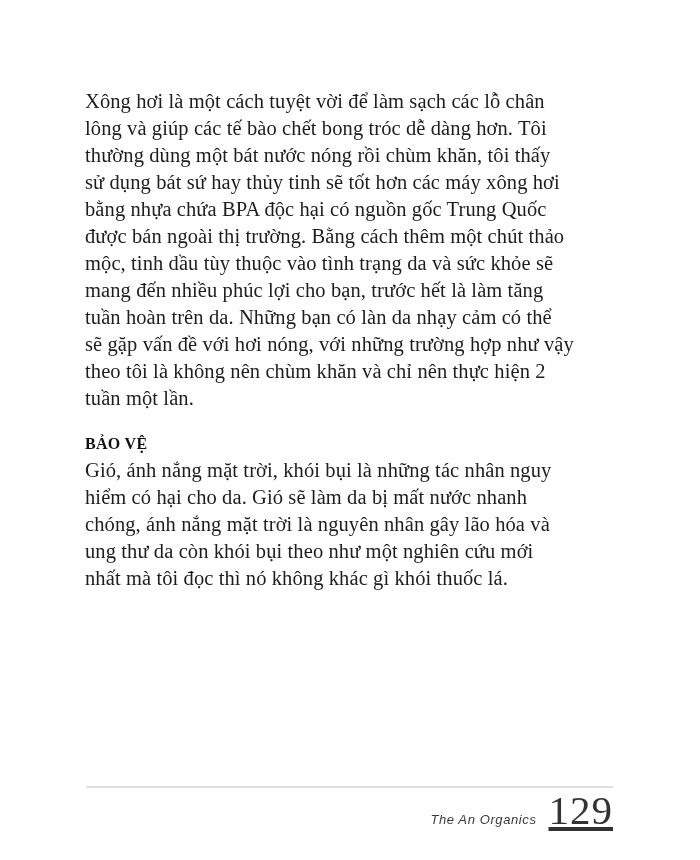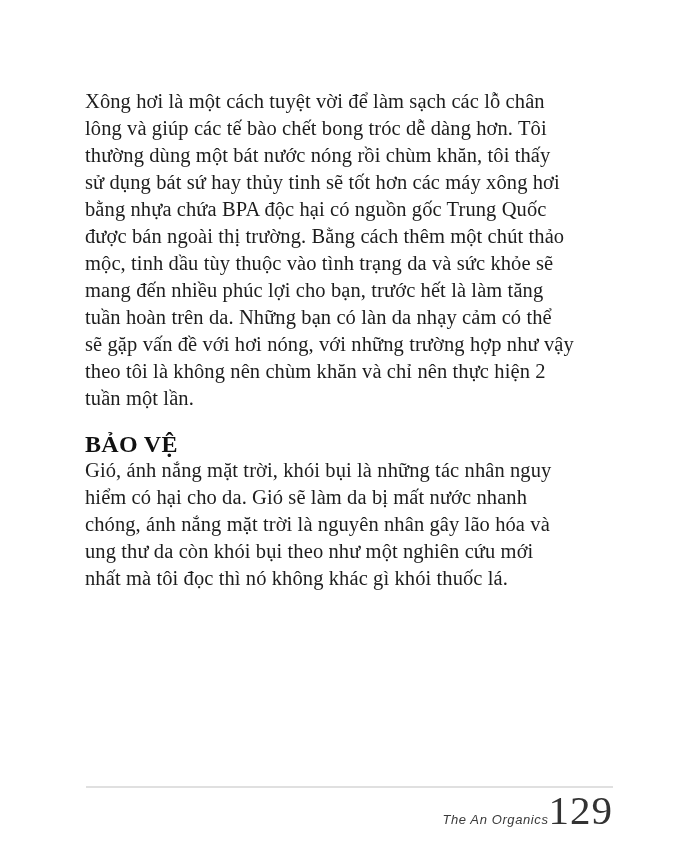--- a/index.html
+++ b/index.html
@@ -22,21 +22,21 @@
   }
   .body-text {
     font-size: 20.5px;
     line-height: 27px;
     white-space: pre-line;
     color: #1d1d1d;
     letter-spacing: 0.1px;
   }
   .section-heading {
     margin-top: 19px;
-    font-size: 24px;
+    font-size: 16px;
     line-height: 26px;
     font-weight: bold;
     letter-spacing: 0.3px;
     color: #111111;
   }
   .footer {
     position: absolute;
     left: 86px;
     top: 786px;
     width: 527px;
@@ -44,35 +44,37 @@
   .footer-rule {
     width: 100%;
     height: 2px;
     background: #e0e0e0;
   }
   .footer-line {
     margin-top: 4px;
     display: flex;
     justify-content: flex-end;
     align-items: baseline;
+    gap: 12px;
   }
   .footer-brand {
     font-family: "Liberation Sans", "DejaVu Sans", sans-serif;
     font-style: italic;
     font-size: 13px;
     letter-spacing: 0.6px;
     color: #3a3a3a;
   }
   .page-number {
     font-family: "Liberation Serif", "DejaVu Serif", serif;
     font-size: 41px;
     line-height: 36px;
     font-weight: normal;
     color: #333333;
     letter-spacing: 1px;
+    text-decoration: underline;
   }
 </style>
 </head>
 <body>
 
 <div class="page">
   <div class="content">
 
     <div class="body-text">Xông hơi là một cách tuyệt vời để làm sạch các lỗ chân
 lông và giúp các tế bào chết bong tróc dễ dàng hơn. Tôi

